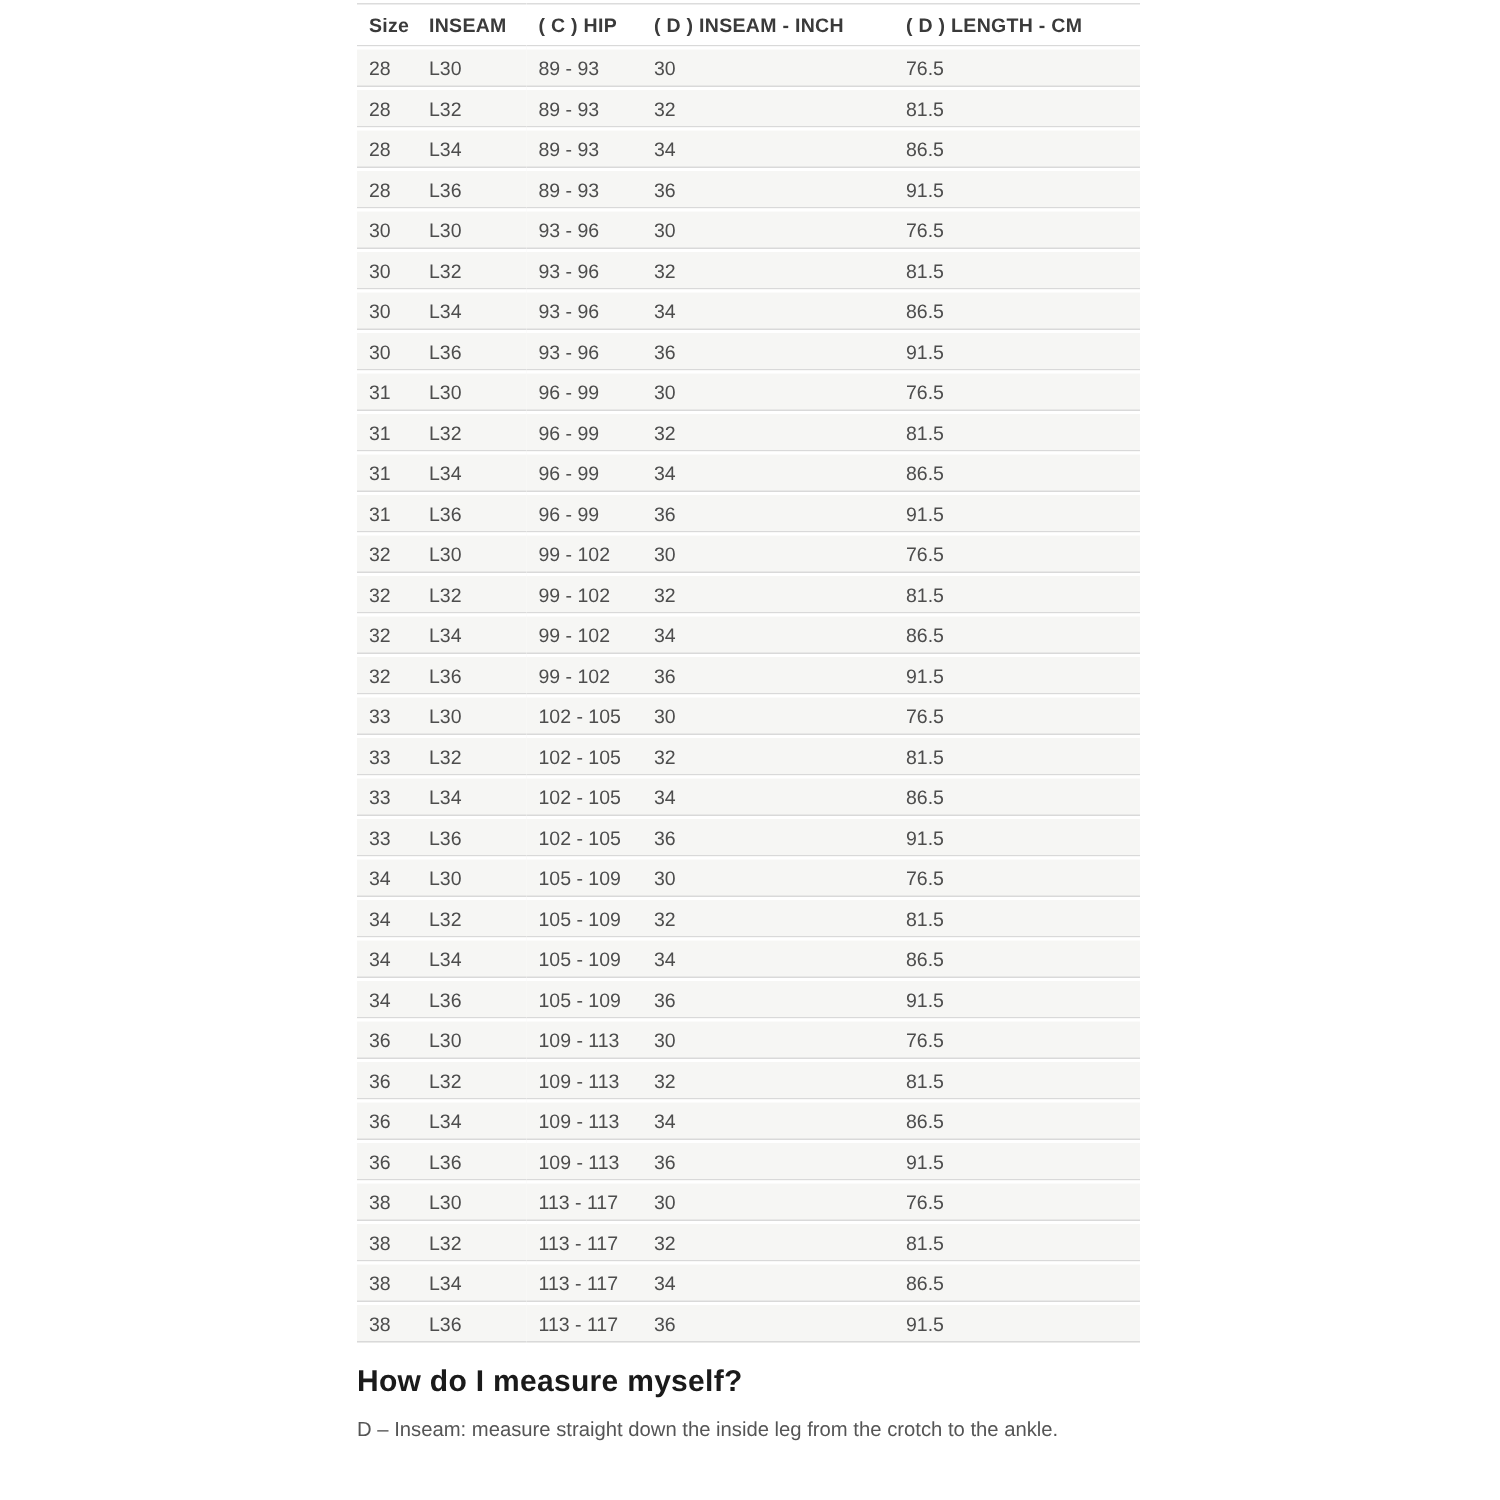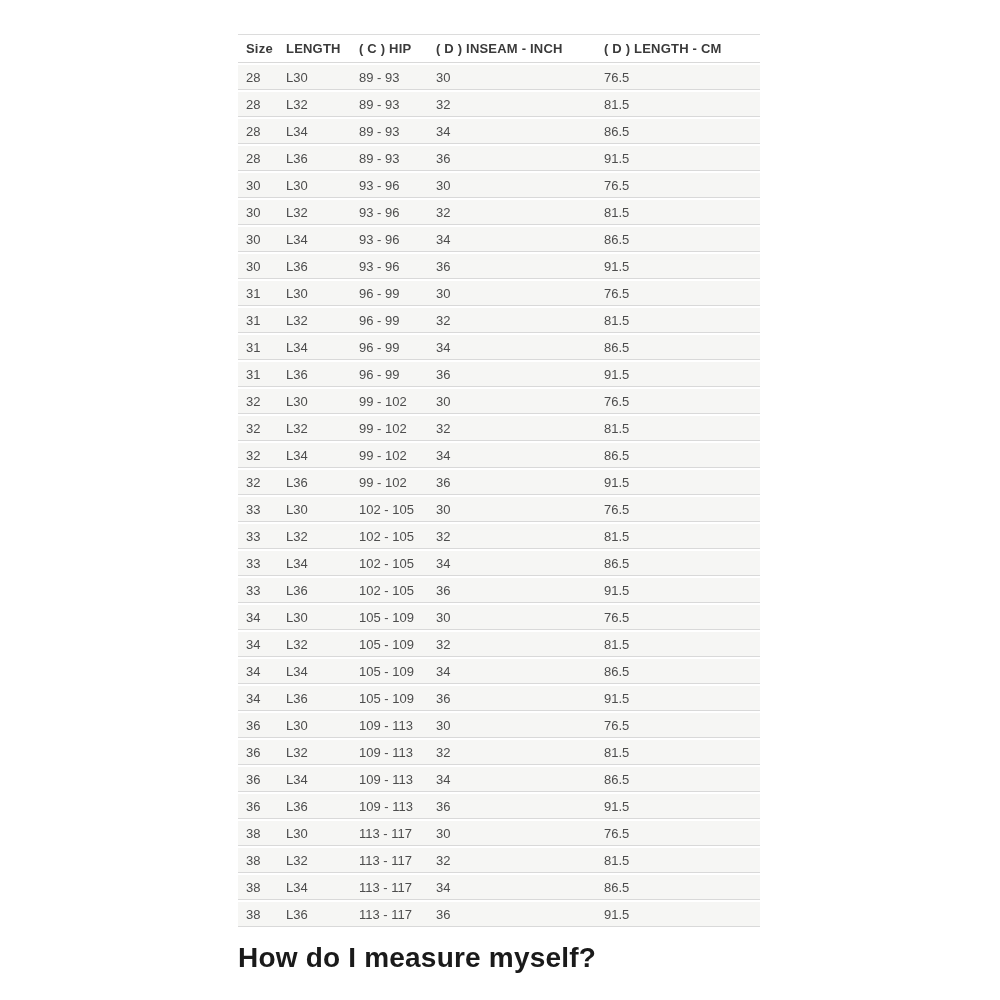--- a/index.html
+++ b/index.html
@@ -14,21 +14,20 @@
   .page {
     margin-left: 238px;
     width: 522px;
     padding-top: 2px;
   }
   table.size-table {
     width: 522px;
     border-collapse: separate;
     border-spacing: 0;
     table-layout: fixed;
-    margin-top: 32px;
   }
   table.size-table th {
     text-align: left;
     font-size: 13px;
     font-weight: bold;
     color: #3a3a3a;
     background: #ffffff;
     height: 29px;
     box-sizing: border-box;
     padding: 0 0 0 8px;
@@ -51,21 +50,21 @@
     white-space: nowrap;
     overflow: hidden;
   }
   table.size-table th:nth-child(1), table.size-table td:nth-child(1) { width: 40px; }
   table.size-table th:nth-child(2), table.size-table td:nth-child(2) { width: 73px; }
   table.size-table th:nth-child(3), table.size-table td:nth-child(3) { width: 77px; }
   table.size-table th:nth-child(4), table.size-table td:nth-child(4) { width: 168px; }
   table.size-table th:nth-child(5), table.size-table td:nth-child(5) { width: auto; }
   h2.measure-heading {
     margin: 15px 0 13px 0;
-    font-size: 28px;
+    font-size: 20px;
     font-weight: bold;
     color: #1a1a1a;
     letter-spacing: 0.2px;
   }
   p.measure-line {
     margin: 0 0 11px 0;
     font-size: 13.5px;
     line-height: 14px;
     color: #555555;
     white-space: nowrap;
@@ -73,21 +72,21 @@
 </style>
 </head>
 <body>
 
 <div class="page">
 
   <table class="size-table">
     <thead>
       <tr>
           <th>Size</th>
-          <th>LENGTH</th>
+          <th>INSEAM</th>
           <th>( C ) HIP</th>
           <th>( D ) INSEAM - INCH</th>
           <th>( D ) LENGTH - CM</th>
         </tr>
     </thead>
     <tbody>
         <tr>
           <td>28</td>
           <td>L30</td>
           <td>89 - 93</td>
@@ -310,14 +309,15 @@
           <td>113 - 117</td>
           <td>36</td>
           <td>91.5</td>
         </tr>
       </tbody>
   </table>
 
   <h2 class="measure-heading">How do I measure myself?</h2>
 
 
+  <p class="measure-line">D – Inseam: measure straight down the inside leg from the crotch to the ankle.</p>
 
 </div>
 
 </body></html>

